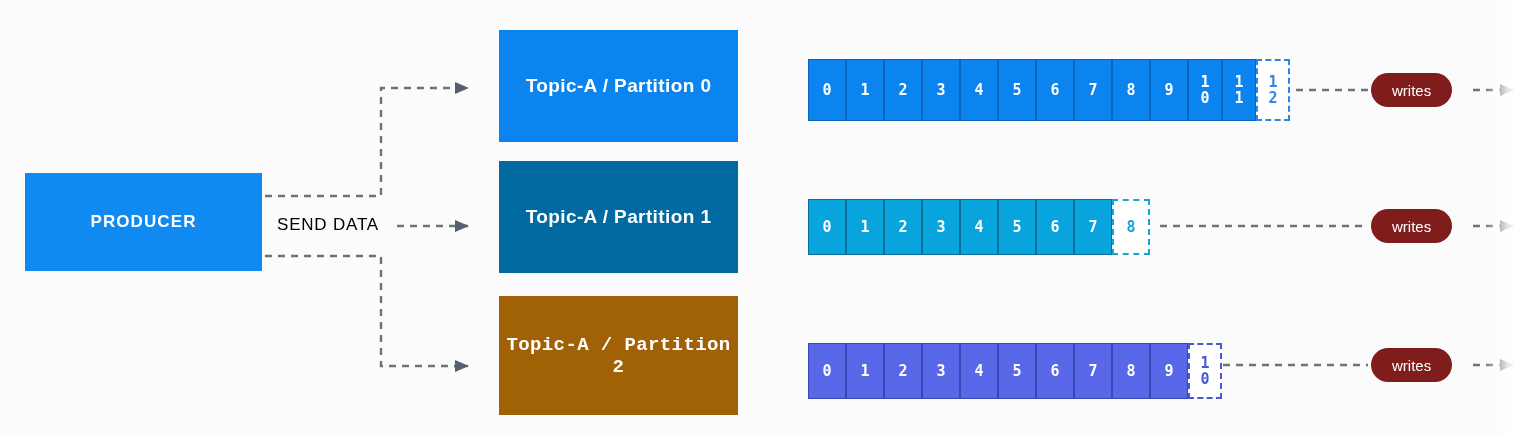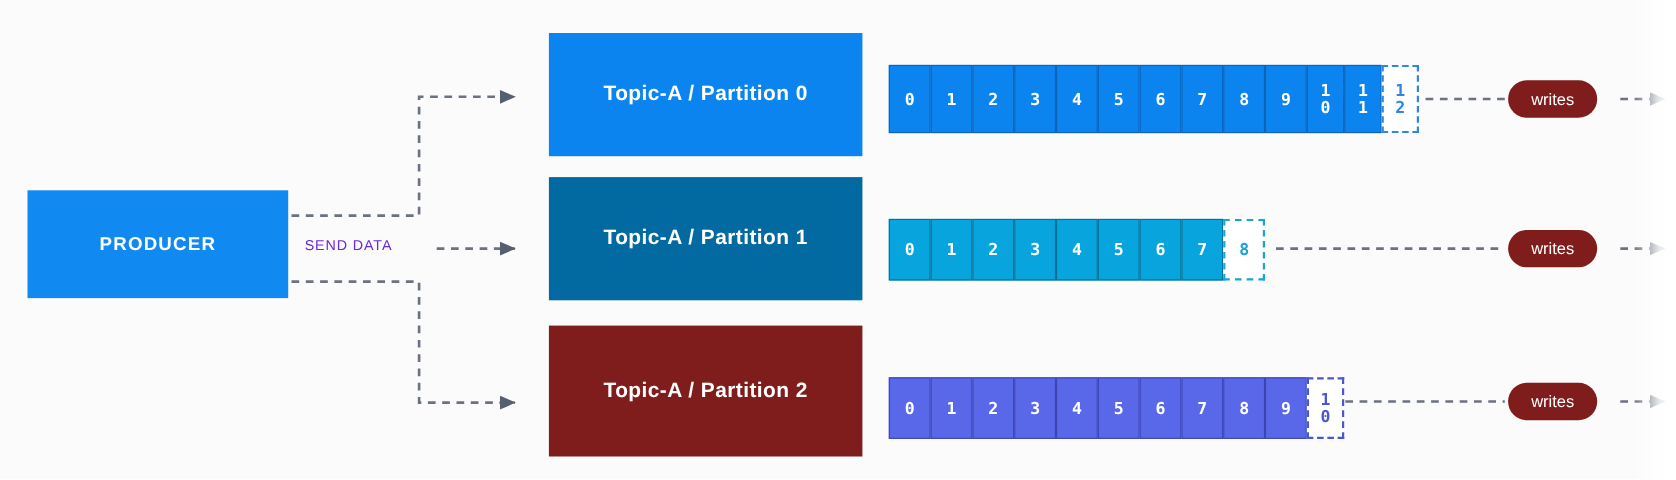--- a/index.html
+++ b/index.html
@@ -44,28 +44,28 @@
   .producer-box {
     left: 25px;
     top: 173px;
     width: 237px;
     height: 98px;
     background: #1089f0;
     font-size: 17px;
     letter-spacing: 1.1px;
   }
   .topic-box {
-    width: 285px;
+    width: 239px;
     height: 112px;
     font-size: 19px;
     left: 499px;
   }
   .topic-box.p0 { top: 30px;  background: #0b84ef; }
   .topic-box.p1 { top: 161px; background: #0369a1; }
-  .topic-box.p2 { top: 296px; background: #7f1d1d; height: 119px; }
+  .topic-box.p2 { top: 296px; background: #a16207; height: 119px; font-family: Liberation Mono, monospace; }
 
   
   .strip {
     position: absolute;
     display: flex;
     align-items: stretch;
     box-sizing: border-box;
   }
   .strip.row0 { left: 808px; top: 59px;  height: 62px; }
   .strip.row1 { left: 808px; top: 199px; height: 56px; }
@@ -115,22 +115,22 @@
   }
   .pill.w0 { left: 1371px; top: 73px;  }
   .pill.w1 { left: 1371px; top: 209px; }
   .pill.w2 { left: 1371px; top: 348px; }
 
   
   .label-send {
     position: absolute;
     left: 277px;
     top: 215px;
-    font-size: 13px;
-    color: #6d28d9;
+    font-size: 17px;
+    color: #000000;
     letter-spacing: 0.8px;
     white-space: nowrap;
   }
 
   svg.wires {
     position: absolute;
     left: 0;
     top: 0;
     width: 1524px;
     height: 436px;

